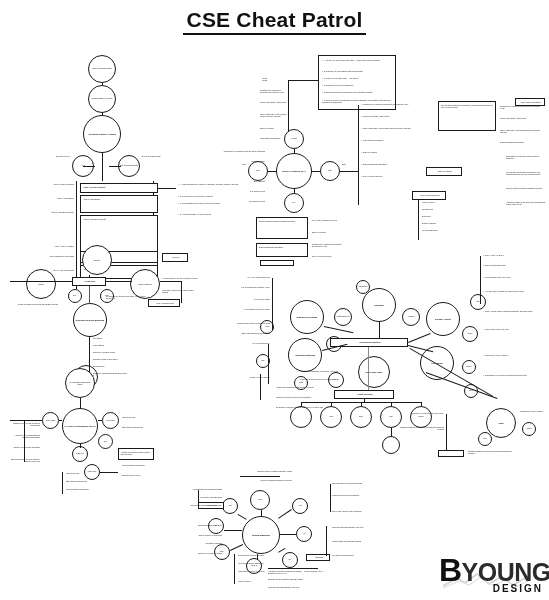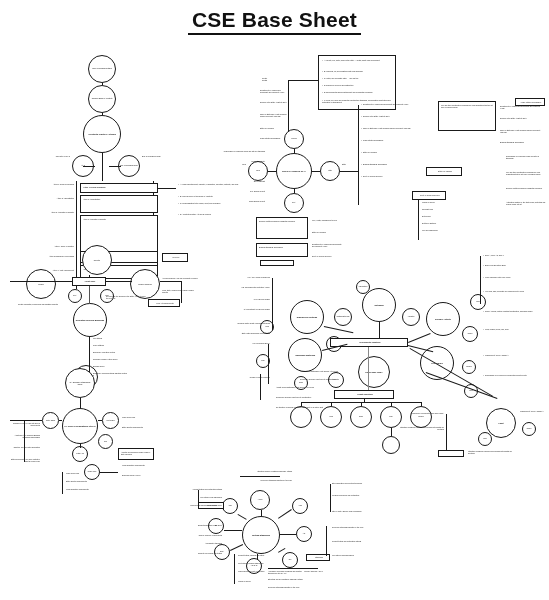--- a/index.html
+++ b/index.html
@@ -67,21 +67,21 @@
   .logo .swoosh{
     position:absolute;left:4px;bottom:6px;width:86px;height:16px;opacity:.45;
   }
 </style>
 </head>
 <body>
 
 <div id="page">
 
   <div class="title">
-    <span>CSE Base Sheet</span>
+    <span>CSE Cheat Patrol</span>
   </div>
 
   <div class="cluster" style="left:30px;top:55px;width:200px;height:180px;">
 
     <div class="node thin sm" style="left:58px;top:0;width:28px;height:28px;">
       <span class="lbl">Code of Professional Ethics</span>
       </div>
     <div class="node thin sm" style="left:58px;top:30px;width:28px;height:28px;">
       <span class="lbl">California Board of Architects</span>
       </div>
@@ -558,14 +558,22 @@
     <span class="micro" style="left:152px;top:56px;width:34px;">Reference standards adopted by the code</span>
     <span class="micro" style="left:152px;top:70px;width:34px;">Product testing and certification listings</span>
     <span class="micro" style="left:152px;top:84px;width:34px;">Fire rating of wall assemblies</span>
 
     <div class="ln h" style="left:88px;top:98px;width:50px;"></div>
     <span class="micro" style="left:88px;top:100px;width:60px;">Accessible and usable buildings and facilities — follows ANSI/ICC A117.1 standard for Title 24 ADA</span>
     <span class="micro" style="left:88px;top:108px;width:60px;">Structural and fire resistance assembly ratings</span>
     <span class="micro" style="left:88px;top:116px;width:60px;">Reference standards adopted by the code</span>
   </div>
 
+  <div class="logo">
+    <svg class="swoosh" viewBox="0 0 86 16" preserveAspectRatio="none">
+      <path d="M0 14 L14 6 L22 11 L34 2 L46 12 L58 5 L70 13 L86 4" fill="none" stroke="#9a9a9a" stroke-width="1.6"></path>
+      <path d="M0 16 L16 9 L26 13 L38 5 L50 14 L62 8 L74 15 L86 8" fill="none" stroke="#c0c0c0" stroke-width="1.2"></path>
+    </svg>
+    <div class="word"><span class="cap">B</span><span class="rest">YOUNG</span></div>
+    <div class="sub">DESIGN</div>
+  </div>
 
 </div>
 
 </body></html>

